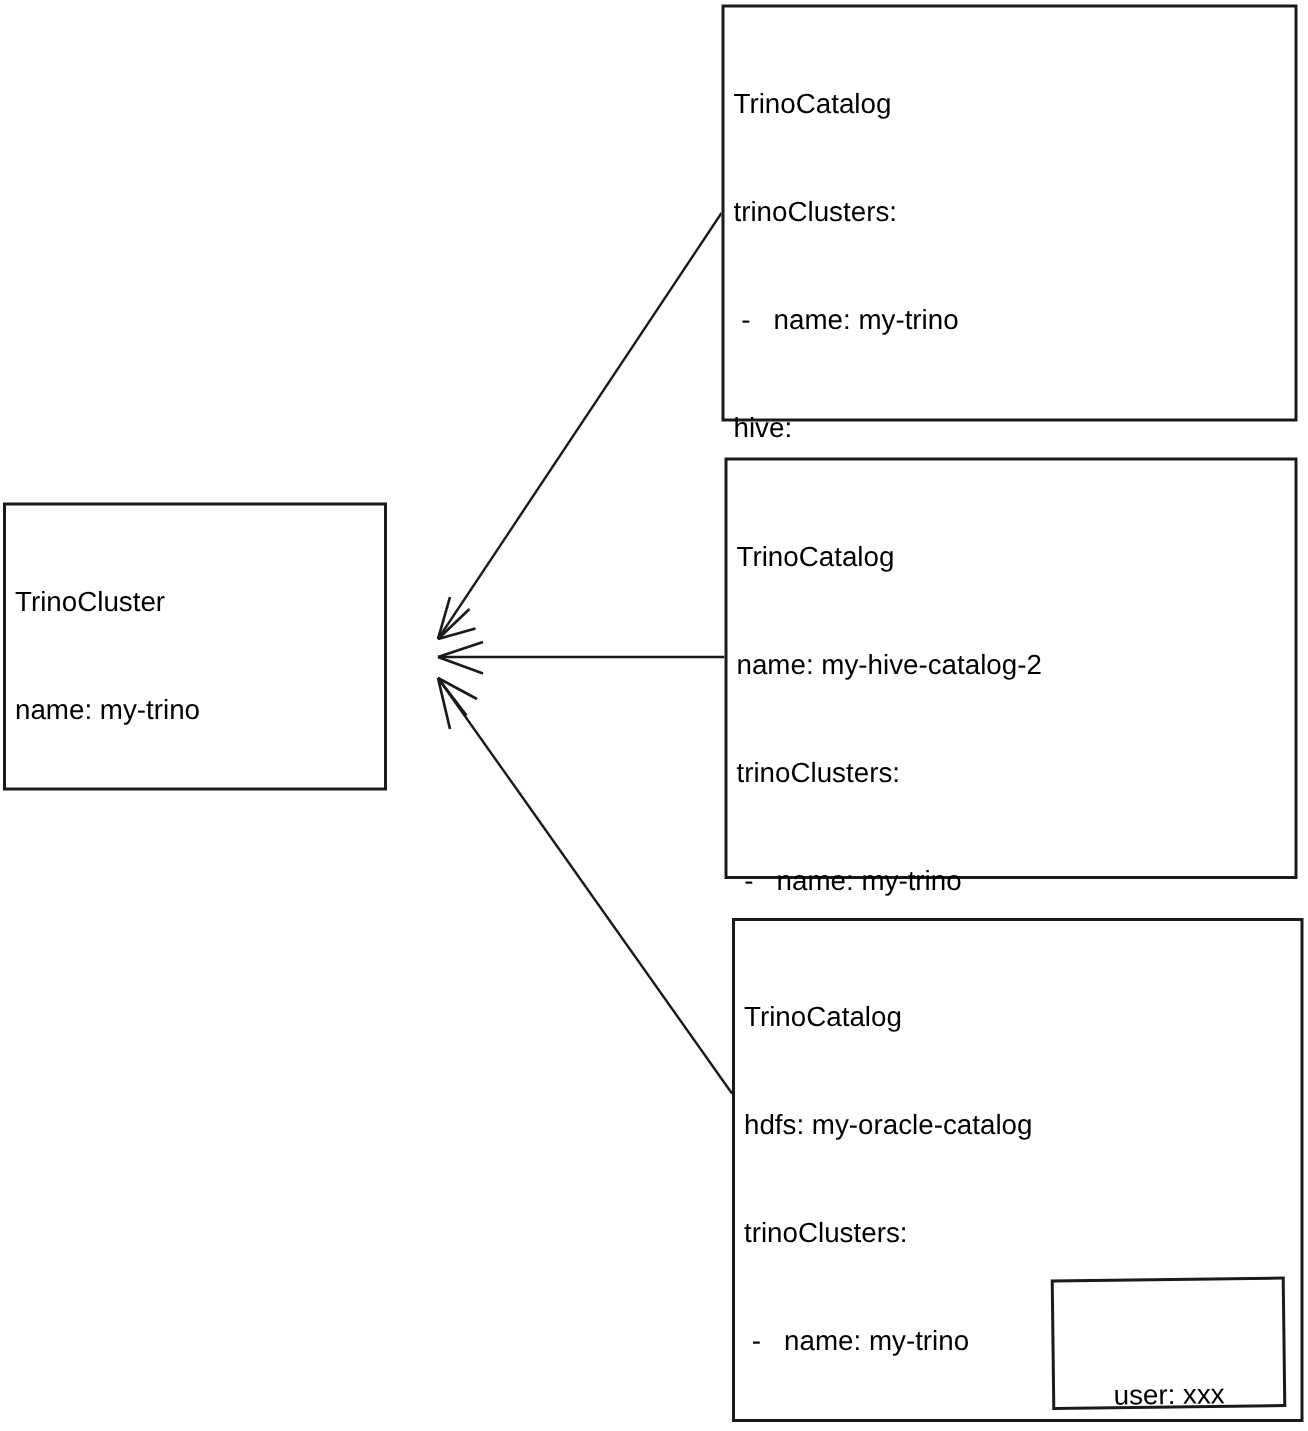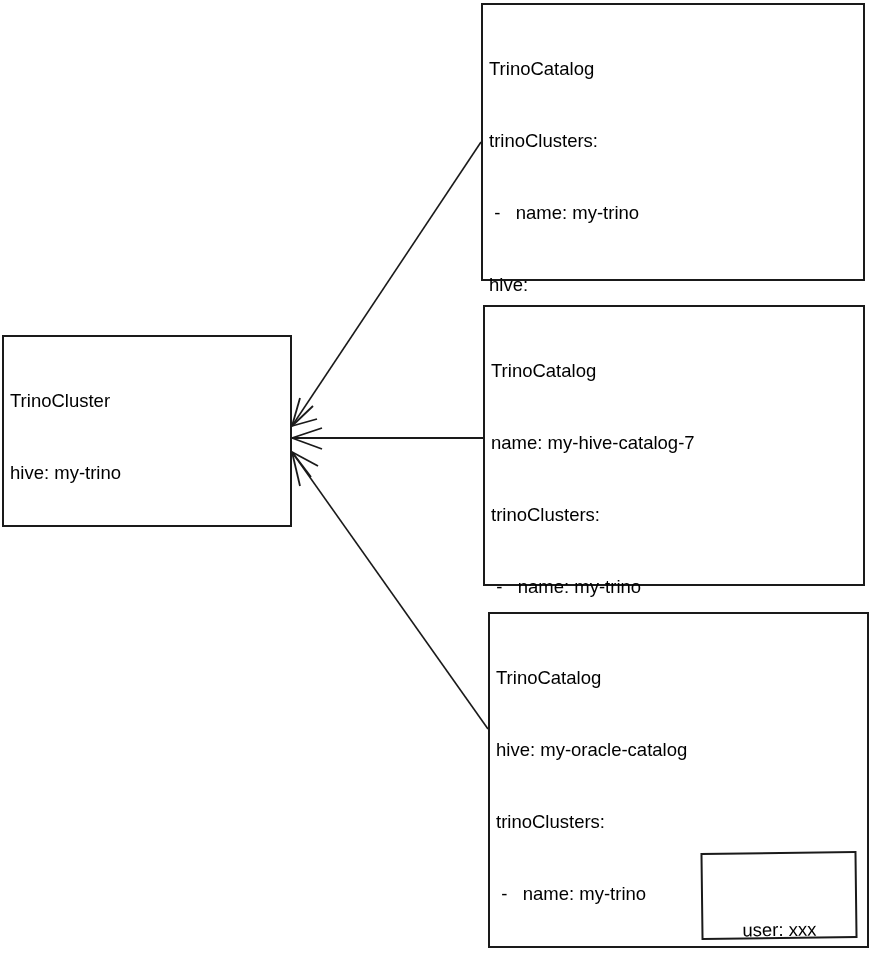--- a/index.html
+++ b/index.html
@@ -37,21 +37,21 @@
   }
   .node-text div {
     white-space: pre;
     height: 24px;
   }
 
   
   #trino-cluster {
     left: 2px;
     top: 335px;
-    width: 290px;
+    width: 256px;
     height: 192px;
   }
 
   
   #catalog-1 {
     left: 481px;
     top: 3px;
     width: 384px;
     height: 278px;
   }
@@ -129,54 +129,54 @@
     <g>
       <line x1="759" y1="818" x2="787" y2="854" stroke-width="1.8"></line>
       <line x1="787" y1="854" x2="772" y2="828" stroke-width="1.8"></line>
       <line x1="787" y1="854" x2="763" y2="838" stroke-width="1.8"></line>
     </g>
   </svg>
 
   <div class="node" id="trino-cluster">
     <div class="node-text">
       <div>TrinoCluster</div>
-      <div>hive: my-trino</div>
+      <div>name: my-trino</div>
     </div>
   </div>
 
   <div class="node" id="catalog-1">
     <div class="node-text">
       <div>TrinoCatalog</div>
       <div>trinoClusters:</div>
       <div> -   name: my-trino</div>
       <div>hive:</div>
       <div>   s3: # S3ConnnectionSpec</div>
       <div>      inline:</div>
       <div>         host: minio</div>
       <div>   metastore: # whatever</div>
     </div>
   </div>
 
   <div class="node" id="catalog-2">
     <div class="node-text">
       <div>TrinoCatalog</div>
-      <div>name: my-hive-catalog-7</div>
+      <div>name: my-hive-catalog-2</div>
       <div>trinoClusters:</div>
       <div> -   name: my-trino</div>
       <div>hive:</div>
       <div>   hdfs:</div>
       <div>      # TBD</div>
       <div>   metastore: # whatever</div>
     </div>
   </div>
 
   <div class="node" id="catalog-3">
     <div class="node-text">
       <div>TrinoCatalog</div>
-      <div>hive: my-oracle-catalog</div>
+      <div>hdfs: my-oracle-catalog</div>
       <div>trinoClusters:</div>
       <div> -   name: my-trino</div>
       
       
       
     </div>
   </div>
 
   <div class="node" id="secret-box">
     <div class="node-text">

